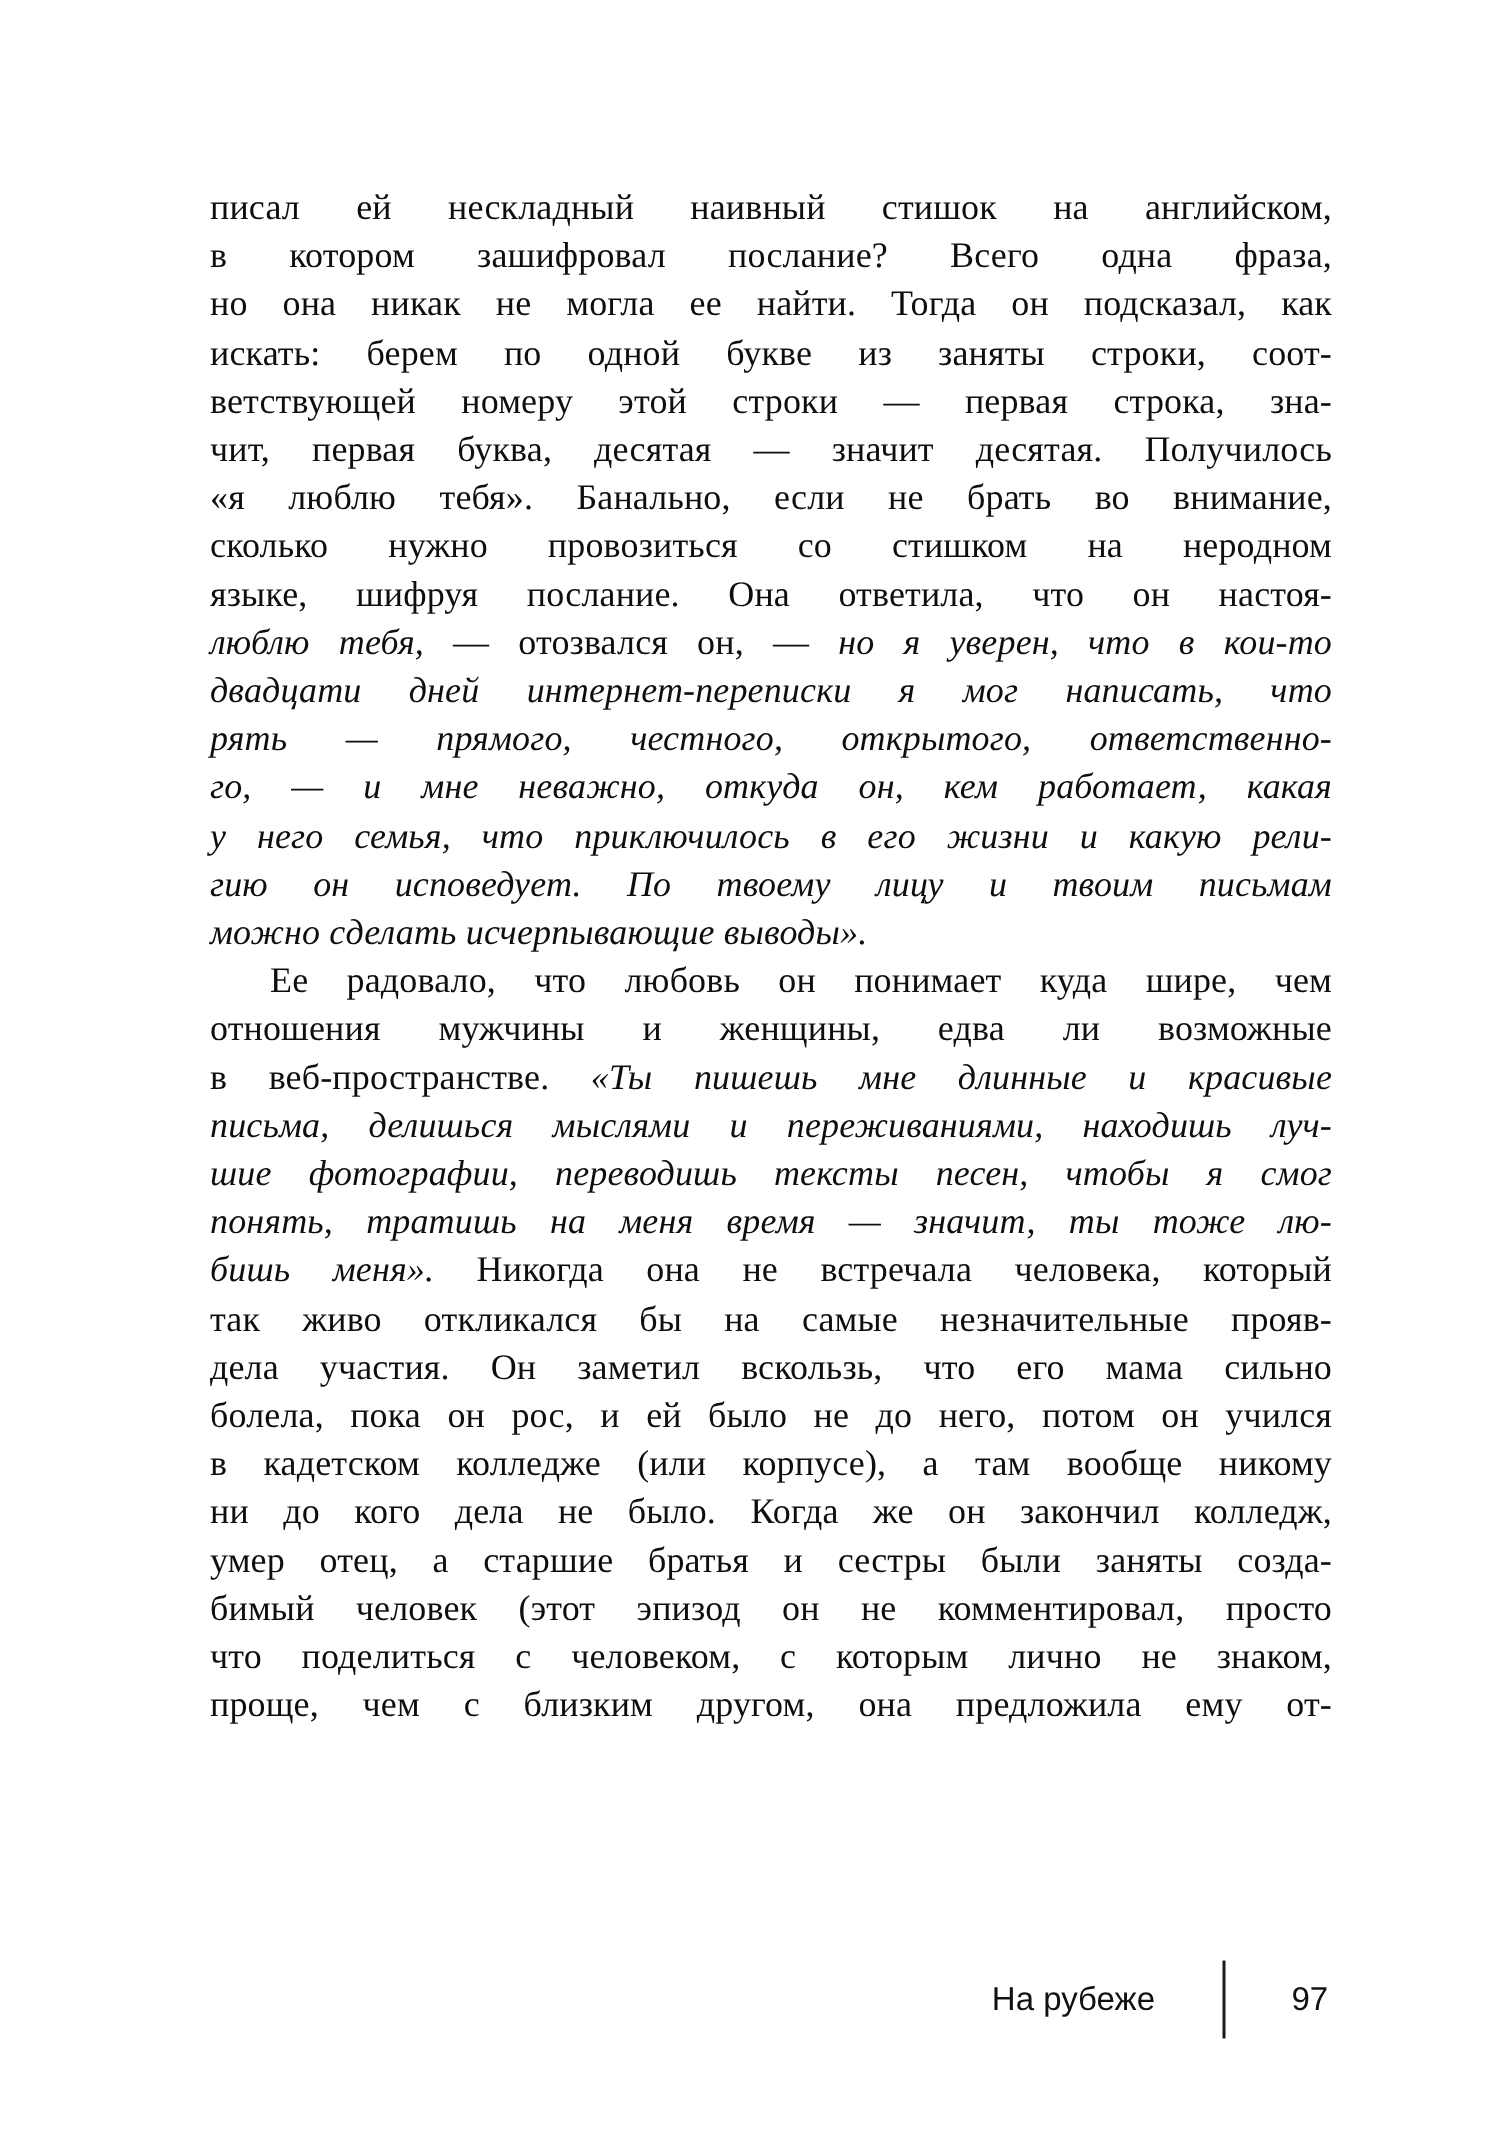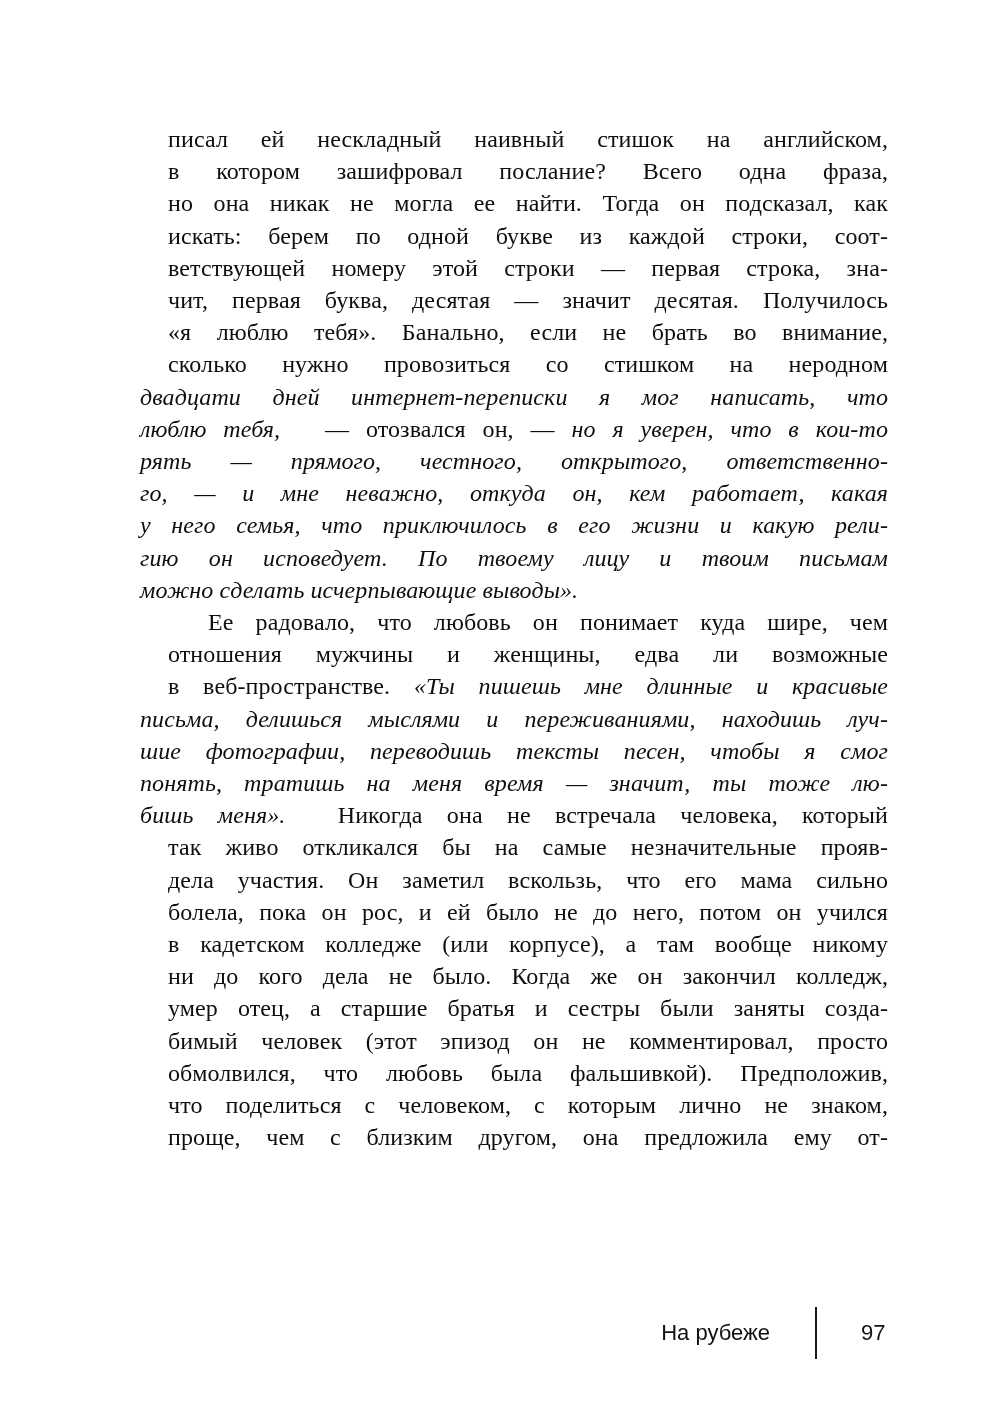--- a/index.html
+++ b/index.html
@@ -26,21 +26,21 @@
     letter-spacing: 0.1px;
   }
   .line.last {
     text-align: right;
     text-align-last: left;
   }
   .line.indent {
     text-indent: 40px;
   }
   .run-italic { font-style: italic; }
-  .run-roman  { font-style: normal; margin-left: 28px; }
+  .run-roman  { font-style: normal; }
   .footer {
     position: absolute;
     top: 1307px;
     right: 114px;
     height: 52px;
     display: flex;
     align-items: center;
     font-family: "Liberation Sans", "DejaVu Sans", sans-serif;
     font-size: 22px;
     color: #111111;
@@ -59,47 +59,47 @@
 </style>
 </head>
 <body>
 
 <div class="page">
 
   <main class="text-block">
       <div class="line"><span class="run-roman">писал ей нескладный наивный стишок на английском,</span></div>
       <div class="line"><span class="run-roman">в котором зашифровал послание? Всего одна фраза,</span></div>
       <div class="line"><span class="run-roman">но она никак не могла ее найти. Тогда он подсказал, как</span></div>
-      <div class="line"><span class="run-roman">искать: берем по одной букве из каждой строки, соот-</span></div>
+      <div class="line"><span class="run-roman">искать: берем по одной букве из заняты строки, соот-</span></div>
       <div class="line"><span class="run-roman">ветствующей номеру этой строки — первая строка, зна-</span></div>
       <div class="line"><span class="run-roman">чит, первая буква, десятая — значит десятая. Получилось</span></div>
       <div class="line"><span class="run-roman">«я люблю тебя». Банально, если не брать во внимание,</span></div>
       <div class="line"><span class="run-roman">сколько нужно провозиться со стишком на неродном</span></div>
+      <div class="line"><span class="run-roman">языке, шифруя послание. Она ответила, что он настоя-</span></div>
+      <div class="line"><span class="run-italic">люблю тебя, </span><span class="run-roman">— отозвался он, — </span><span class="run-italic">но я уверен, что в кои-то</span></div>
       <div class="line"><span class="run-italic">двадцати дней интернет-переписки я мог написать, что</span></div>
-      <div class="line"><span class="run-italic">люблю тебя, </span><span class="run-roman">— отозвался он, — </span><span class="run-italic">но я уверен, что в кои-то</span></div>
       <div class="line"><span class="run-italic">рять — прямого, честного, открытого, ответственно-</span></div>
       <div class="line"><span class="run-italic">го, — и мне неважно, откуда он, кем работает, какая</span></div>
       <div class="line"><span class="run-italic">у него семья, что приключилось в его жизни и какую рели-</span></div>
       <div class="line"><span class="run-italic">гию он исповедует. По твоему лицу и твоим письмам</span></div>
       <div class="line last"><span class="run-italic">можно сделать исчерпывающие выводы».</span></div>
       <div class="line indent"><span class="run-roman">Ее радовало, что любовь он понимает куда шире, чем</span></div>
       <div class="line"><span class="run-roman">отношения мужчины и женщины, едва ли возможные</span></div>
       <div class="line"><span class="run-roman">в веб-пространстве. </span><span class="run-italic">«Ты пишешь мне длинные и красивые</span></div>
       <div class="line"><span class="run-italic">письма, делишься мыслями и переживаниями, находишь луч-</span></div>
       <div class="line"><span class="run-italic">шие фотографии, переводишь тексты песен, чтобы я смог</span></div>
       <div class="line"><span class="run-italic">понять, тратишь на меня время — значит, ты тоже лю-</span></div>
       <div class="line"><span class="run-italic">бишь меня». </span><span class="run-roman">Никогда она не встречала человека, который</span></div>
       <div class="line"><span class="run-roman">так живо откликался бы на самые незначительные прояв-</span></div>
       <div class="line"><span class="run-roman">дела участия. Он заметил вскользь, что его мама сильно</span></div>
       <div class="line"><span class="run-roman">болела, пока он рос, и ей было не до него, потом он учился</span></div>
       <div class="line"><span class="run-roman">в кадетском колледже (или корпусе), а там вообще никому</span></div>
       <div class="line"><span class="run-roman">ни до кого дела не было. Когда же он закончил колледж,</span></div>
       <div class="line"><span class="run-roman">умер отец, а старшие братья и сестры были заняты созда-</span></div>
       <div class="line"><span class="run-roman">бимый человек (этот эпизод он не комментировал, просто</span></div>
-      <div class="line"><span class="run-roman">обмолвился, что любовь была фальшивкой). Предположив,</span></div>
       <div class="line"><span class="run-roman">что поделиться с человеком, с которым лично не знаком,</span></div>
       <div class="line"><span class="run-roman">проще, чем с близким другом, она предложила ему от-</span></div>
     </main>
 
   <footer class="footer">
     <span class="running-title">На рубеже</span>
     <span class="divider"></span>
     <span class="page-number">97</span>
   </footer>
 

